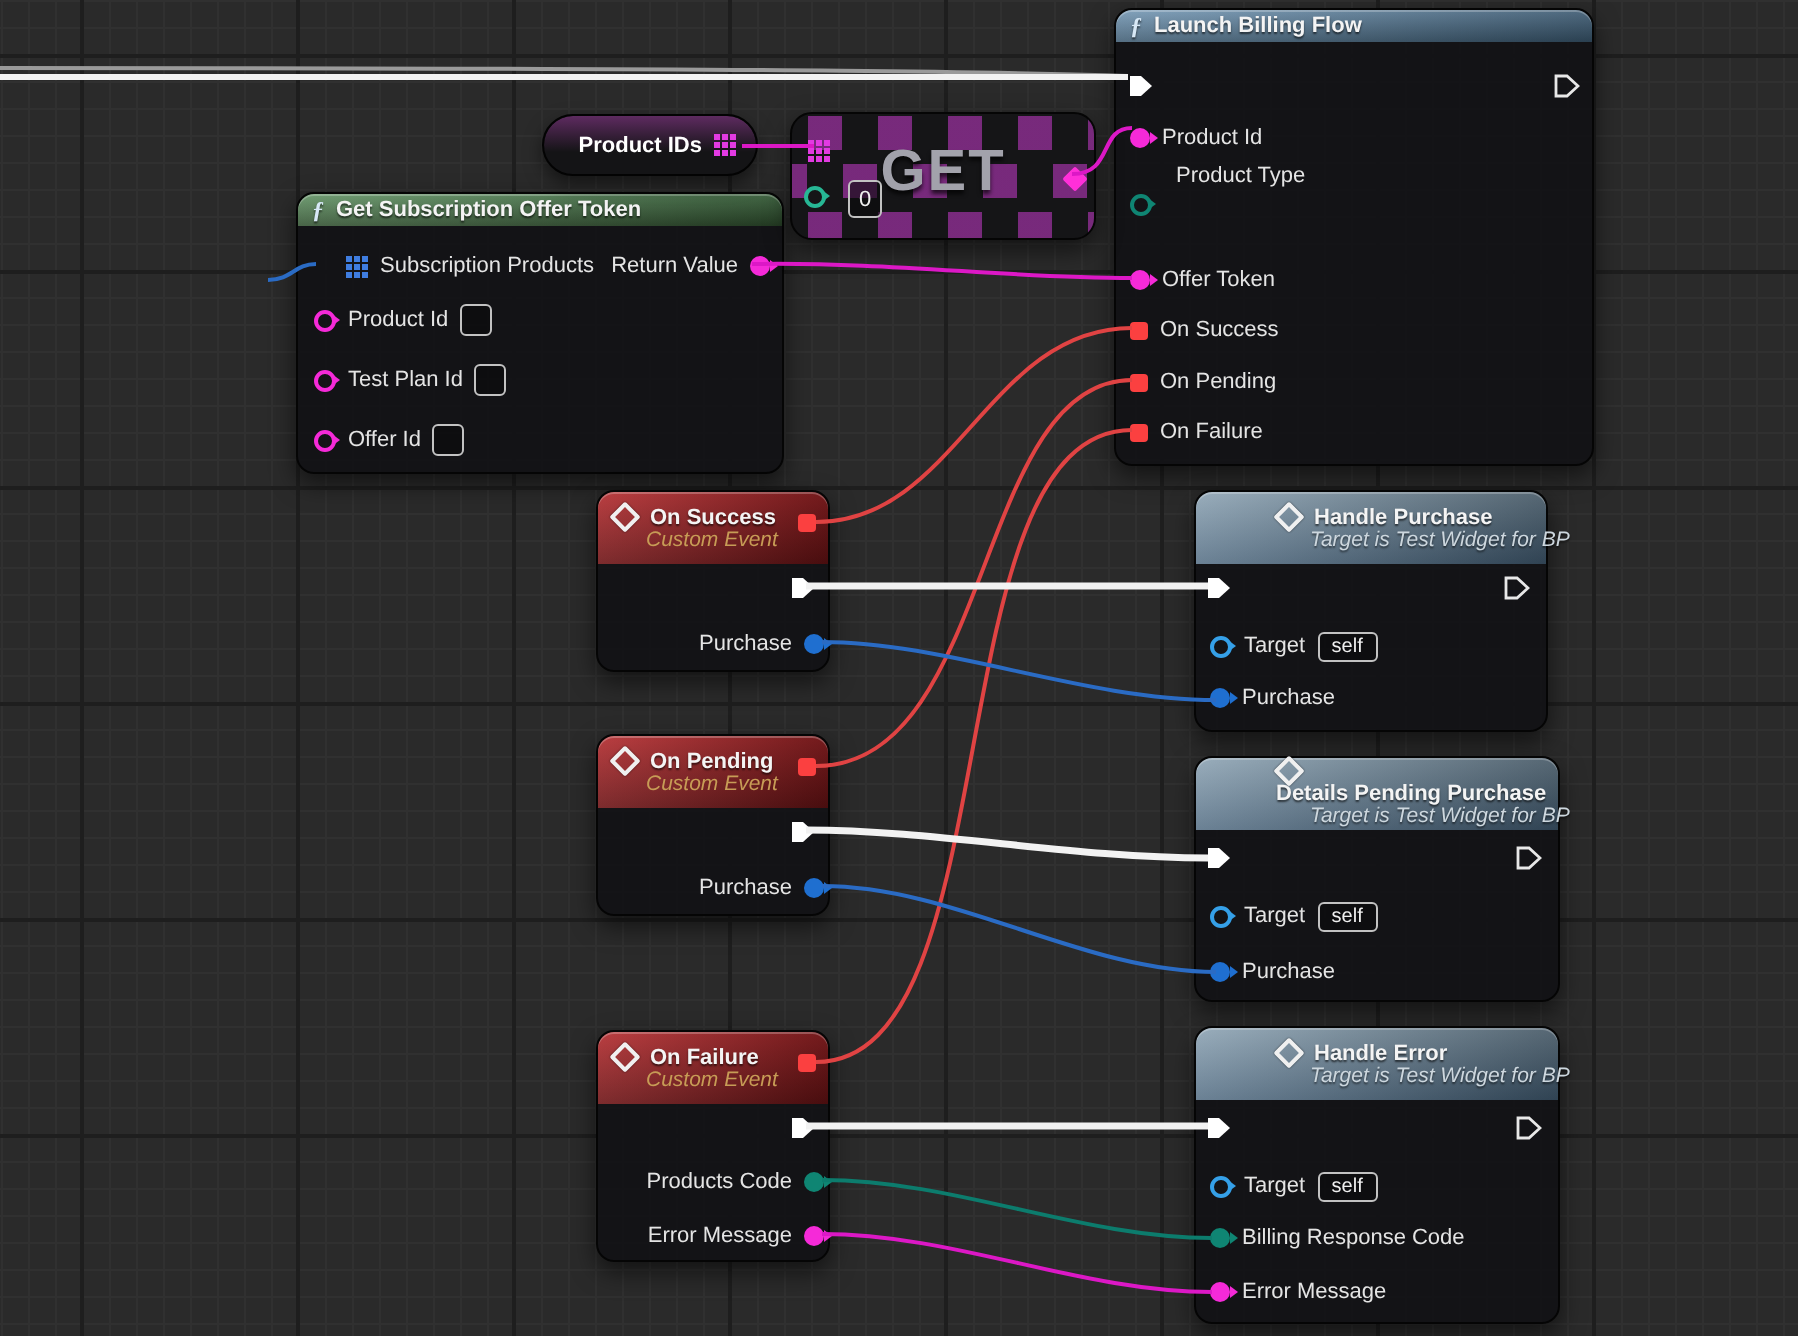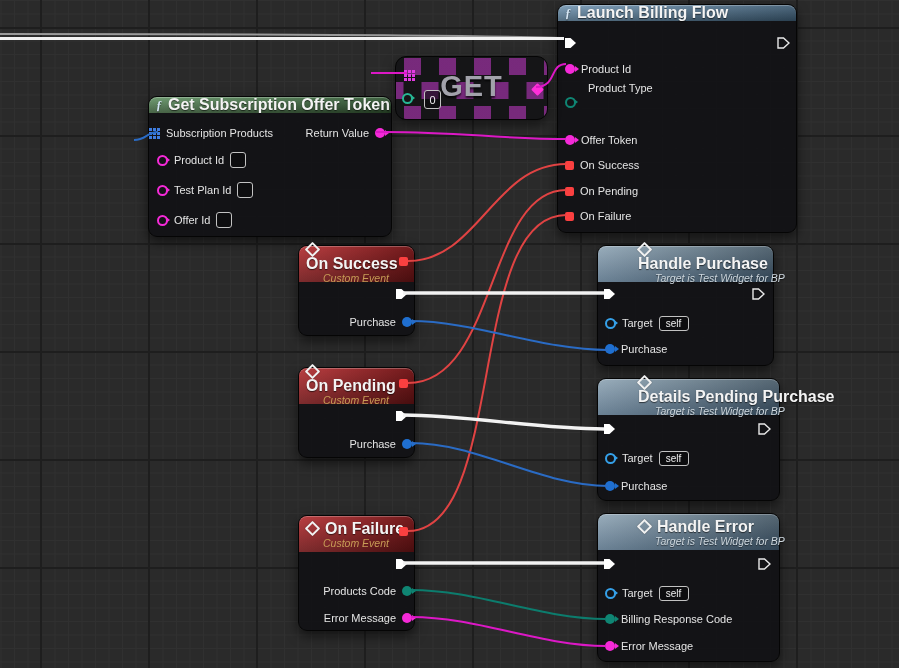--- a/index.html
+++ b/index.html
@@ -24,21 +24,21 @@
   .hdr{
     border-radius:8px 8px 0 0;display:flex;align-items:center;
     padding:0 7px;height:16px;position:relative;
     box-shadow:inset 0 1px 0 rgba(255,255,255,0.25);
   }
   .hdr2{height:32px;flex-wrap:wrap;align-content:center;padding:2px 7px;}
   .hdr-fnblue{background:linear-gradient(90deg,rgba(255,255,255,0.14),rgba(0,0,0,0.28)),linear-gradient(180deg,#6f94b2,#3a586f);}
   .hdr-callblue{background:linear-gradient(90deg,rgba(255,255,255,0.20),rgba(0,0,0,0.32)),linear-gradient(180deg,#8099ab,#46627a);padding-left:40px;}
   .hdr-green{background:linear-gradient(90deg,rgba(255,255,255,0.12),rgba(0,0,0,0.30)),linear-gradient(180deg,#5e9161,#30502f);}
   .hdr-red{background:linear-gradient(90deg,rgba(255,255,255,0.10),rgba(0,0,0,0.35)),linear-gradient(180deg,#b3292c,#6e1416);}
-  .hdr-title{font-size:16px;font-weight:bold;color:#f4f4f4;text-shadow:0 1px 1px rgba(0,0,0,0.6);white-space:nowrap;}
+  .hdr-title{font-size:11px;font-weight:bold;color:#f4f4f4;text-shadow:0 1px 1px rgba(0,0,0,0.6);white-space:nowrap;}
   .hdr-sub{flex-basis:100%;font-size:10.5px;font-style:italic;padding-left:17px;line-height:11px;white-space:nowrap;}
   .sub-gold{color:#c79c56;}
   .sub-gray{color:#cdd7de;text-shadow:0 1px 1px rgba(0,0,0,0.5);}
   .fnicon{font-style:italic;font-family:"Liberation Serif",serif;font-weight:bold;
     font-size:12px;color:#d7e8f6;margin-right:6px;text-shadow:0 1px 1px rgba(0,0,0,0.6);}
   .diaicon{width:7px;height:7px;border:2px solid #f0f0f0;transform:rotate(45deg);
     border-radius:1px;margin:0 7px 0 1px;flex:0 0 auto;box-shadow:0 0 1px rgba(0,0,0,.7);}
   .pr{position:absolute;display:flex;align-items:center;gap:6px;height:14px;}
   .pr .lbl{font-size:11px;color:#e4e4e4;white-space:nowrap;}
   .dot{width:10px;height:10px;border-radius:50%;position:relative;flex:0 0 auto;}
@@ -129,21 +129,21 @@
       <span class="sqpin"></span>
       <span class="lbl">On Failure</span>
     </div>
   </div>
 
   <div class="node" style="left:148px;top:96px;width:242px;height:139px">
     <div class="hdr hdr-green">
       <span class="fnicon">ƒ</span>
       <span class="hdr-title">Get Subscription Offer Token</span>
     </div>
-    <div class="pr" style="left:0;top:29px">
+    <div class="pr" style="left:24px;top:29px">
       <span class="gicon" style="color:#3f7de0">
           <i></i>
         </span>
       <span class="lbl">Subscription Products</span>
     </div>
     <div class="pr" style="right:6px;top:29px">
       <span class="lbl">Return Value</span>
       <span class="dot filled" style="--c:#f52ad8"></span>
     </div>
     <div class="pr" style="left:8px;top:56px">
@@ -156,20 +156,26 @@
       <span class="lbl">Test Plan Id</span>
       <span class="valbox emptybox"></span>
     </div>
     <div class="pr" style="left:8px;top:116px">
       <span class="dot ring" style="--c:#f52ad8"></span>
       <span class="lbl">Offer Id</span>
       <span class="valbox emptybox"></span>
     </div>
   </div>
 
+  <div class="pill pill-magenta" style="left:271px;top:57px;width:108px;height:31px;box-sizing:border-box">
+    <span class="ptxt">Product IDs</span>
+    <span class="gicon ptxt" style="color:#e23ae2">
+        <i></i>
+      </span>
+  </div>
 
   <div class="getbody" style="left:395px;top:56px;width:151px;height:62px">
     <div class="checker"></div>
     <span class="gettext">GET</span>
     <div class="pr" style="left:8px;top:11px">
       <span class="gicon" style="color:#e23ae2">
           <i></i>
         </span>
     </div>
     <div class="pr" style="left:6px;top:34px">

